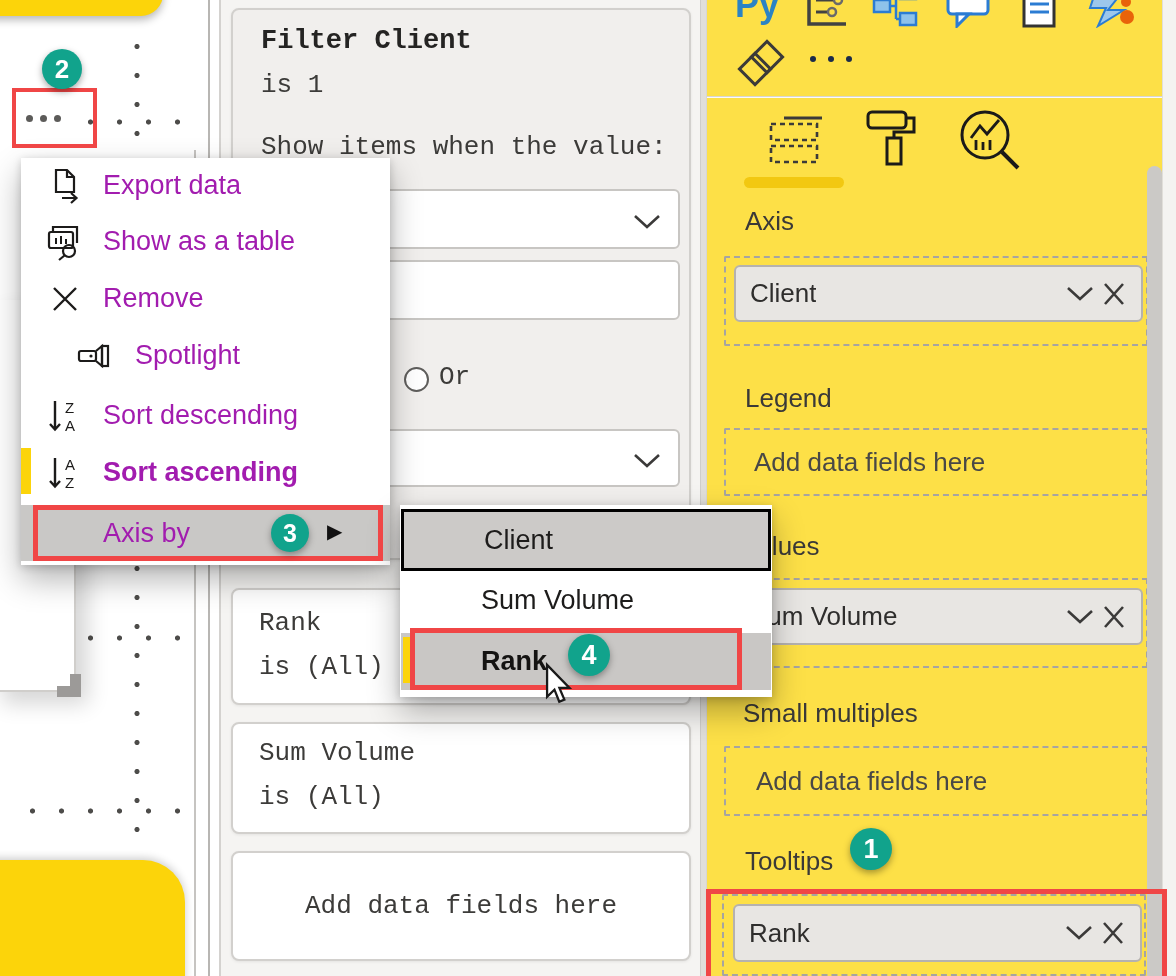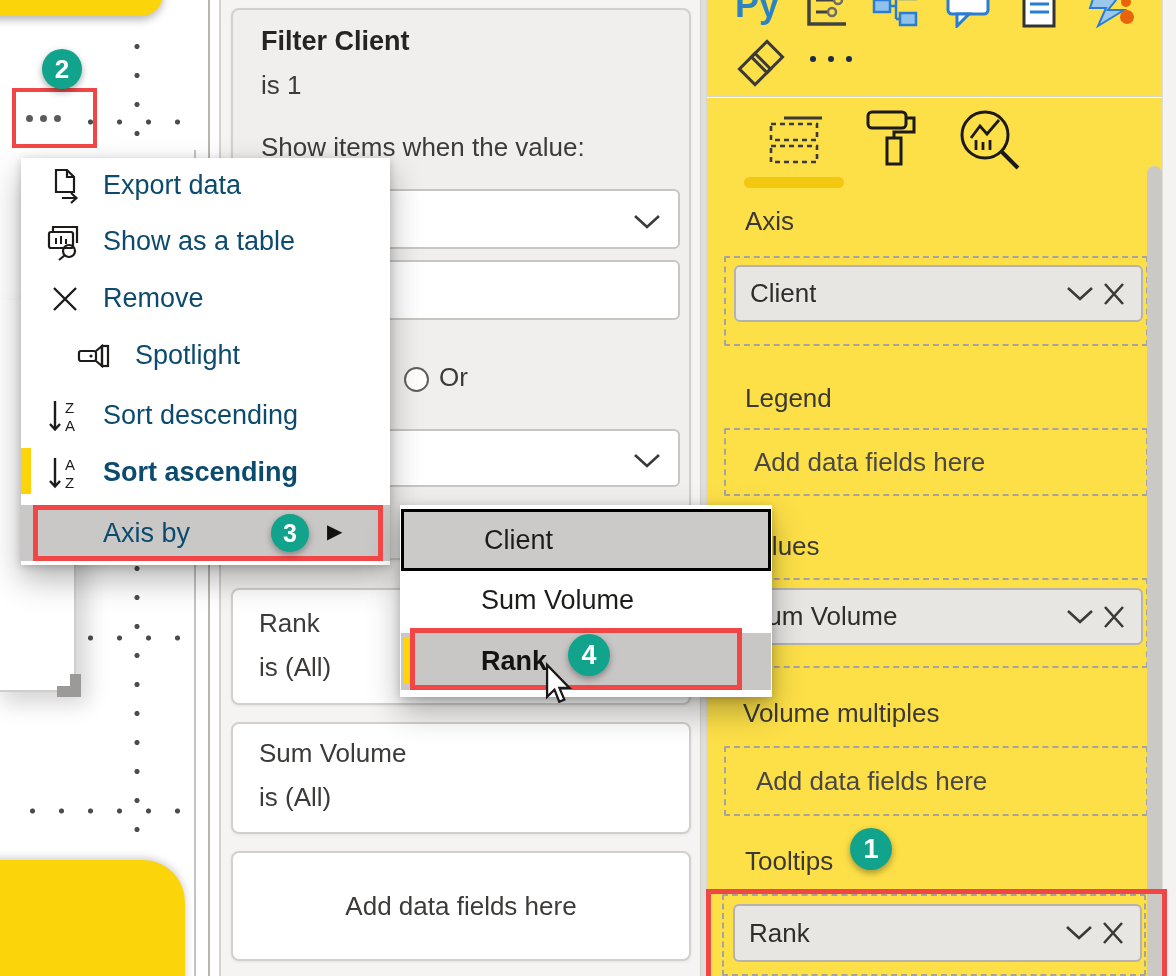--- a/index.html
+++ b/index.html
@@ -26,21 +26,21 @@
   .well{border:2px dashed #a6a4a1;border-radius:2px;}
   .pill{background:#e8e6e3;border:2px solid #b5b2af;border-radius:6px;
         display:flex;align-items:center;padding:0 10px 0 14px;}
   .pill .lbl{font-size:26px;color:#2f2e2d;white-space:nowrap;overflow:hidden;}
   .pill .spacer{flex:1;}
   .placeholder{font-size:26px;color:#494846;display:flex;align-items:center;}
   
   .menu{background:#fff;box-shadow:0 14px 30px rgba(0,0,0,.30),0 2px 8px rgba(0,0,0,.18);}
   .menu-row{position:absolute;left:0;width:100%;display:flex;align-items:center;}
   .menu-row .ic{position:absolute;left:22px;width:44px;display:flex;justify-content:center;}
-  .menu-row .ml{position:absolute;left:82px;font-size:27px;color:#0c4a6e;white-space:nowrap;}
+  .menu-row .ml{position:absolute;left:82px;font-size:27px;color:#a21caf;white-space:nowrap;}
   .hl{background:#c9c8c6;}
   .badge{border-radius:50%;background:#11A38C;color:#fff;font-weight:bold;
          display:flex;align-items:center;justify-content:center;
          box-shadow:0 3px 7px rgba(0,0,0,.35);}
   .redbox{border:5px solid #F04646;}
   .redbox4{border:4px solid #F04646;}
   .scroll-thumb{background:#cbc9c6;border-radius:8px 8px 0 0;}
 </style>
 </head>
 <body>
@@ -64,21 +64,21 @@
       <span style="width:7px;height:7px;border-radius:50%;background:#5c5b59;"></span>
       <span style="width:7px;height:7px;border-radius:50%;background:#5c5b59;"></span>
       <span style="width:7px;height:7px;border-radius:50%;background:#5c5b59;"></span>
     </div>
   </div>
 
   <div class="abs vline" style="left:194px;top:150px;height:826px;background:#c6c4c1;"></div>
   <div class="abs vline" style="left:208px;top:0;height:976px;background:#b8b6b3;"></div>
   <div class="abs vline" style="left:219px;top:0;height:976px;background:#d4d2cf;"></div>
 
-  <div class="abs filters-pane" style="left:221px;top:0;width:479px;height:976px;">
+  <div class="abs filters-pane" style="left:221px;top:0;width:479px;height:976px;font-family:Liberation Mono, monospace;">
 
     <div class="abs filter-card expanded" style="left:10px;top:8px;width:460px;height:552px;">
       <div class="abs f-title" style="left:28px;top:16px;">Filter Client</div>
       <div class="abs f-text" style="left:28px;top:60px;">is 1</div>
       <div class="abs f-text" style="left:28px;top:122px;">Show items when the value:</div>
 
       <div class="abs f-box" style="left:27px;top:179px;width:420px;height:60px;">
         <svg class="abs" style="right:16px;top:22px;" width="30" height="18" viewBox="0 0 30 18">
           <path d="M3 3 L15 14 L27 3" fill="none" stroke="#3b3a39" stroke-width="2.6"></path>
           </svg>
@@ -209,21 +209,21 @@
         <span class="spacer"></span>
         <svg width="34" height="20" viewBox="0 0 34 20">
             <path d="M5 4 L17 15 L29 4" fill="none" stroke="#3b3a39" stroke-width="2.6"></path>
           </svg>
         <svg width="34" height="26" viewBox="0 0 34 26">
             <path d="M8 3 L26 23 M26 3 L8 23" stroke="#3b3a39" stroke-width="2.6"></path>
           </svg>
       </div>
     </div>
 
-    <div class="abs pane-label" style="left:36px;top:698px;">Volume multiples</div>
+    <div class="abs pane-label" style="left:36px;top:698px;">Small multiples</div>
     <div class="abs well placeholder" style="left:17px;top:746px;width:424px;height:70px;padding-left:30px;">
       <span>Add data fields here</span>
     </div>
 
     <div class="abs pane-label" style="left:38px;top:846px;">Tooltips</div>
     <div class="abs well" style="left:15px;top:894px;width:424px;height:82px;">
       <div class="pill abs" style="left:9px;top:8px;width:409px;height:58px;">
         <span class="lbl">Rank</span>
         <span class="spacer"></span>
         <svg width="34" height="20" viewBox="0 0 34 20">

